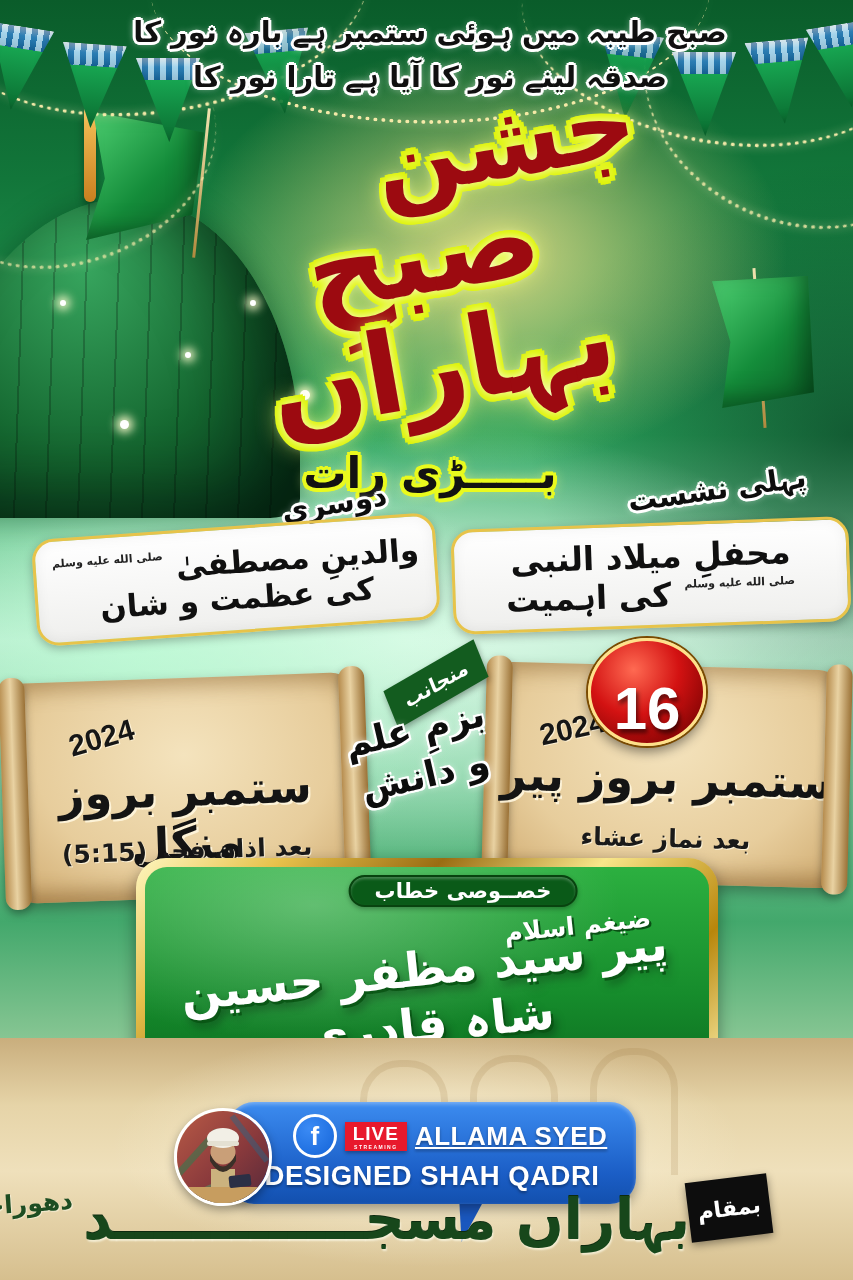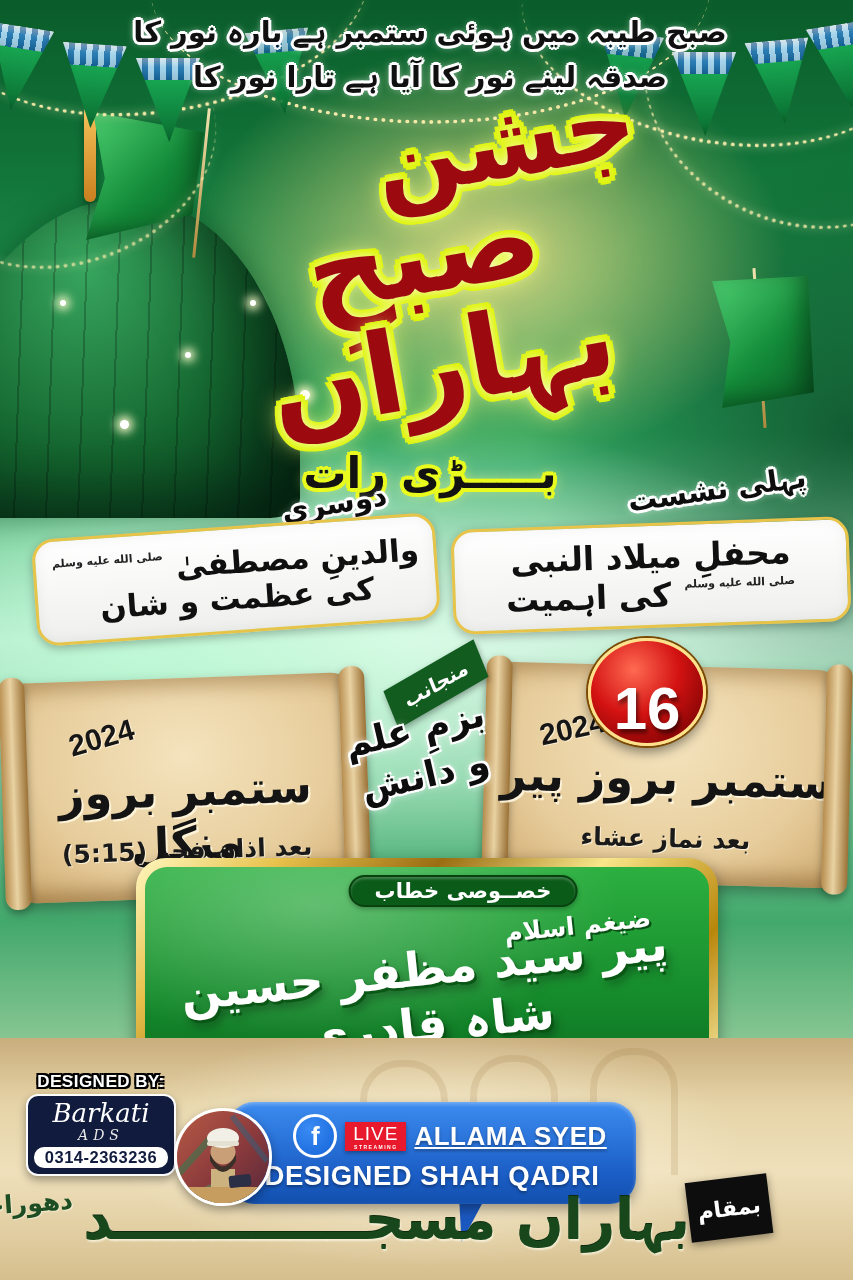--- a/index.html
+++ b/index.html
@@ -149,21 +149,21 @@
     background:linear-gradient(180deg,#3c8cf0,#1b5ec6 70%,#1350ae);
     box-shadow:0 5px 12px rgba(0,0,0,.35), inset 0 2px 4px rgba(255,255,255,.35);
     display:flex;flex-direction:column;align-items:center;justify-content:center;gap:2px;
     color:#fff;font-weight:bold;}
   .lb-row{display:flex;align-items:center;gap:8px;margin-left:36px;}
   .fb-circle{width:38px;height:38px;border-radius:50%;background:radial-gradient(circle at 35% 30%,#3b8bf5,#1464d8);
     border:3px solid #fff;display:flex;align-items:center;justify-content:center;
     font-size:26px;font-weight:bold;color:#fff;line-height:1;}
   .live-badge{background:#e8192c;padding:2px 8px 1px;display:flex;flex-direction:column;
     align-items:center;box-shadow:0 2px 4px rgba(0,0,0,.35);}
-  .live-word{font-size:19px;line-height:1;color:#fff;font-weight:normal;letter-spacing:1px;}
+  .live-word{font-size:19px;line-height:1;color:#fff;font-weight:bold;letter-spacing:1px;}
   .streaming-word{font-size:5px;letter-spacing:1.5px;color:#fff;margin-top:1px;}
   .lb-line1{font-size:26px;letter-spacing:.5px;text-shadow:0 2px 3px rgba(0,0,0,.35);text-decoration:underline;}
   .lb-line2{font-size:27.5px;letter-spacing:.5px;text-shadow:0 2px 3px rgba(0,0,0,.35);}
   .banner-tail{left:452px;top:1196px;width:0;height:0;z-index:4;
     border-left:16px solid transparent;border-right:10px solid transparent;
     border-top:46px solid #1a57be;transform:rotate(16deg);}
   
   .venue-label{left:688px;top:1178px;width:82px;height:60px;background:#0d0d0d;
     transform:rotate(-7deg);display:flex;align-items:center;justify-content:center;
     color:#fff;font-size:22px;font-weight:bold;box-shadow:0 3px 8px rgba(0,0,0,.4);z-index:6;}
@@ -262,28 +262,20 @@
       <div class="speaker-title ur">ضیغم اسلام</div>
       <div class="speaker-name ur">پیر سید مظفر حسین شاہ قادری</div>
     </div>
   </div>
 
   <div class="abs sand"></div>
   <div class="arch-hint" style="left:470px;top:1055px;"></div>
   <div class="arch-hint" style="left:590px;top:1048px;"></div>
   <div class="arch-hint" style="left:360px;top:1060px;"></div>
 
-  <div class="abs designer">
-    <div class="designer-label">DESIGNED BY:</div>
-    <div class="designer-box">
-      <div class="brand">Barkati</div>
-      <div class="brand-sub">ADS</div>
-      <div class="phone-pill">0314-2363236</div>
-    </div>
-  </div>
 
   <div class="abs avatar">
     <svg width="92" height="92" viewBox="0 0 92 92">
       <defs>
         <linearGradient id="bgG" x1="0" y1="0" x2="1" y2="1">
           <stop offset="0" stop-color="#b85a46"></stop>
             <stop offset=".55" stop-color="#8a3a3c"></stop>
             <stop offset="1" stop-color="#55293a"></stop>
         </linearGradient>
       </defs>

